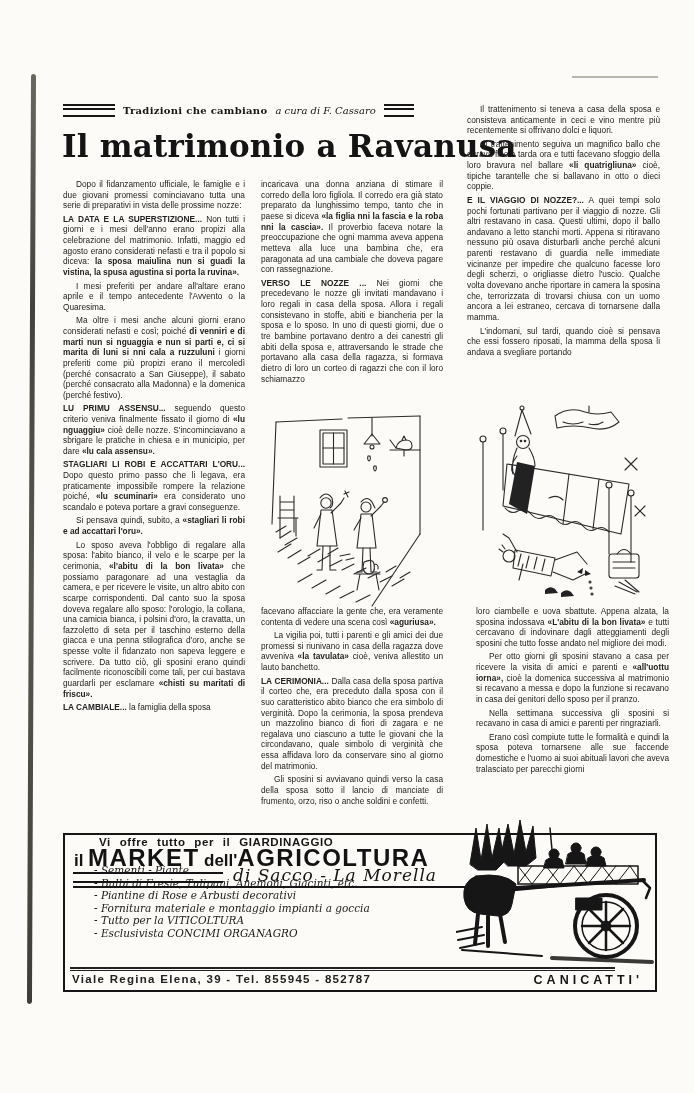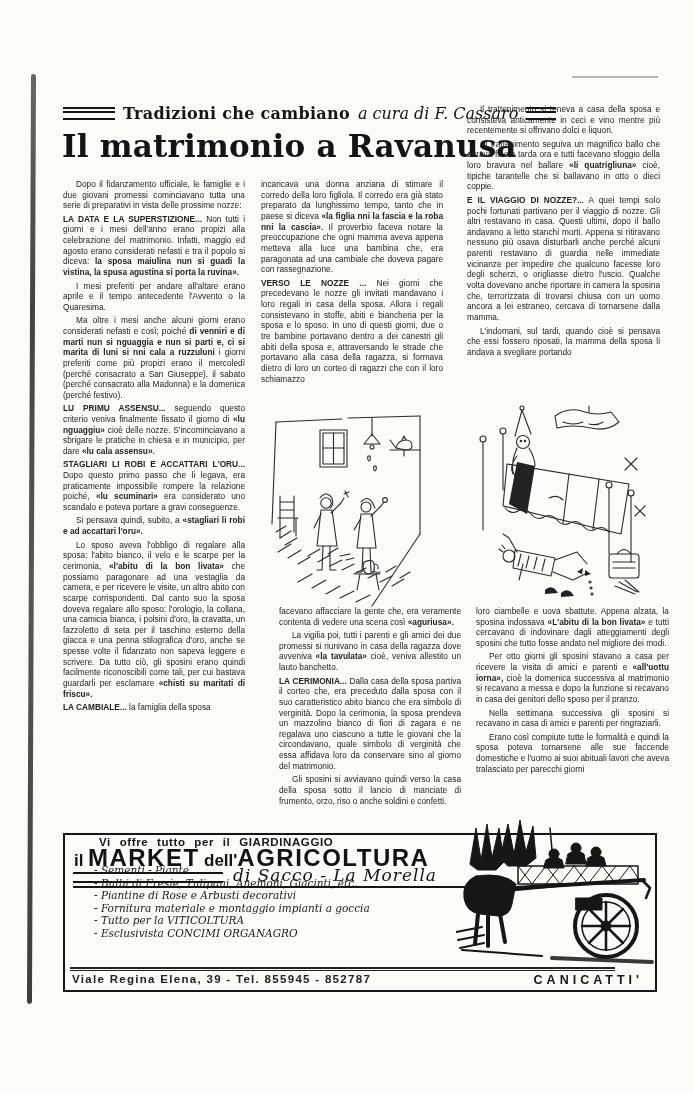--- a/index.html
+++ b/index.html
@@ -3,38 +3,38 @@
 <meta charset="utf-8">
 <style>
   html,body{margin:0;padding:0;background:#e8e8e6;}
   .page{position:relative;width:694px;height:1093px;background:#fcfbf7;overflow:hidden;
         font-family:"Liberation Sans",sans-serif;color:#1d1d1d;margin:0 auto;}
   .scanbar{position:absolute;left:29px;top:74px;width:5px;height:930px;border-radius:3px;
            background:linear-gradient(#6a675f,#44423c 25%,#5a574e 55%,#3f3d37);transform:rotate(.25deg);}
   .topline{position:absolute;left:572px;top:76px;width:86px;height:2px;background:#b9b6ae;}
   
   .kicker{position:absolute;left:63px;top:104px;display:flex;align-items:center;gap:8px;
-          font-family:"DejaVu Serif",serif;font-size:16px;white-space:nowrap;color:#161616;}
+          font-family:"DejaVu Serif",serif;font-size:10px;white-space:nowrap;color:#161616;}
   .rule3{height:9px;flex:0 0 auto;border-top:2px solid #161616;border-bottom:2px solid #161616;position:relative;}
   .rule3::after{content:"";position:absolute;left:0;right:0;top:1.5px;height:2px;background:#161616;}
   .rule3.l{width:52px}.rule3.r{width:30px}
   .kicker .kb{font-weight:bold;letter-spacing:.3px}
   .kicker .ki{font-style:italic}
   .headline{position:absolute;left:62px;top:128px;margin:0;font-family:"DejaVu Serif",serif;
             font-weight:bold;font-size:31px;line-height:1.2;letter-spacing:.2px;color:#141414;white-space:nowrap;}
   
   .col{position:absolute;font-size:8.3px;line-height:10.65px;text-align:justify;color:#232323;overflow:hidden;}
   .col p{margin:0;padding:0;}
   .col p.sp{margin-top:2.8px;}
   .col p.ind{text-indent:13px;}
   .col b{font-weight:bold;}
   #c1 {left:63px; top:179px;width:182px;height:650px;}
   #c2a{left:261px;top:179px;width:182px;height:226px;}
   #c3a{left:467px;top:104px;width:193px;height:301px;}
-  #c2b{left:261px;top:606px;width:182px;height:222px;margin-left:18px;}
+  #c2b{left:261px;top:606px;width:182px;height:222px;}
   #c3b{left:476px;top:606px;width:193px;height:220px;}
   .illus{position:absolute;}
   #room{left:268px;top:406px;}
   #bedroom{left:459px;top:402px;}
   
   .adbox{position:absolute;left:63px;top:833px;width:594px;height:159px;border:2px solid #161616;box-sizing:border-box;}
   .adbox>div{position:absolute;}
   .ad1{left:34px;top:1px;font-size:11.5px;font-weight:bold;letter-spacing:.6px;word-spacing:5px;color:#161616;}
   .brand{left:9px;top:9px;font-weight:bold;white-space:nowrap;color:#131313;}
   .brand .sm{font-size:17px;}

